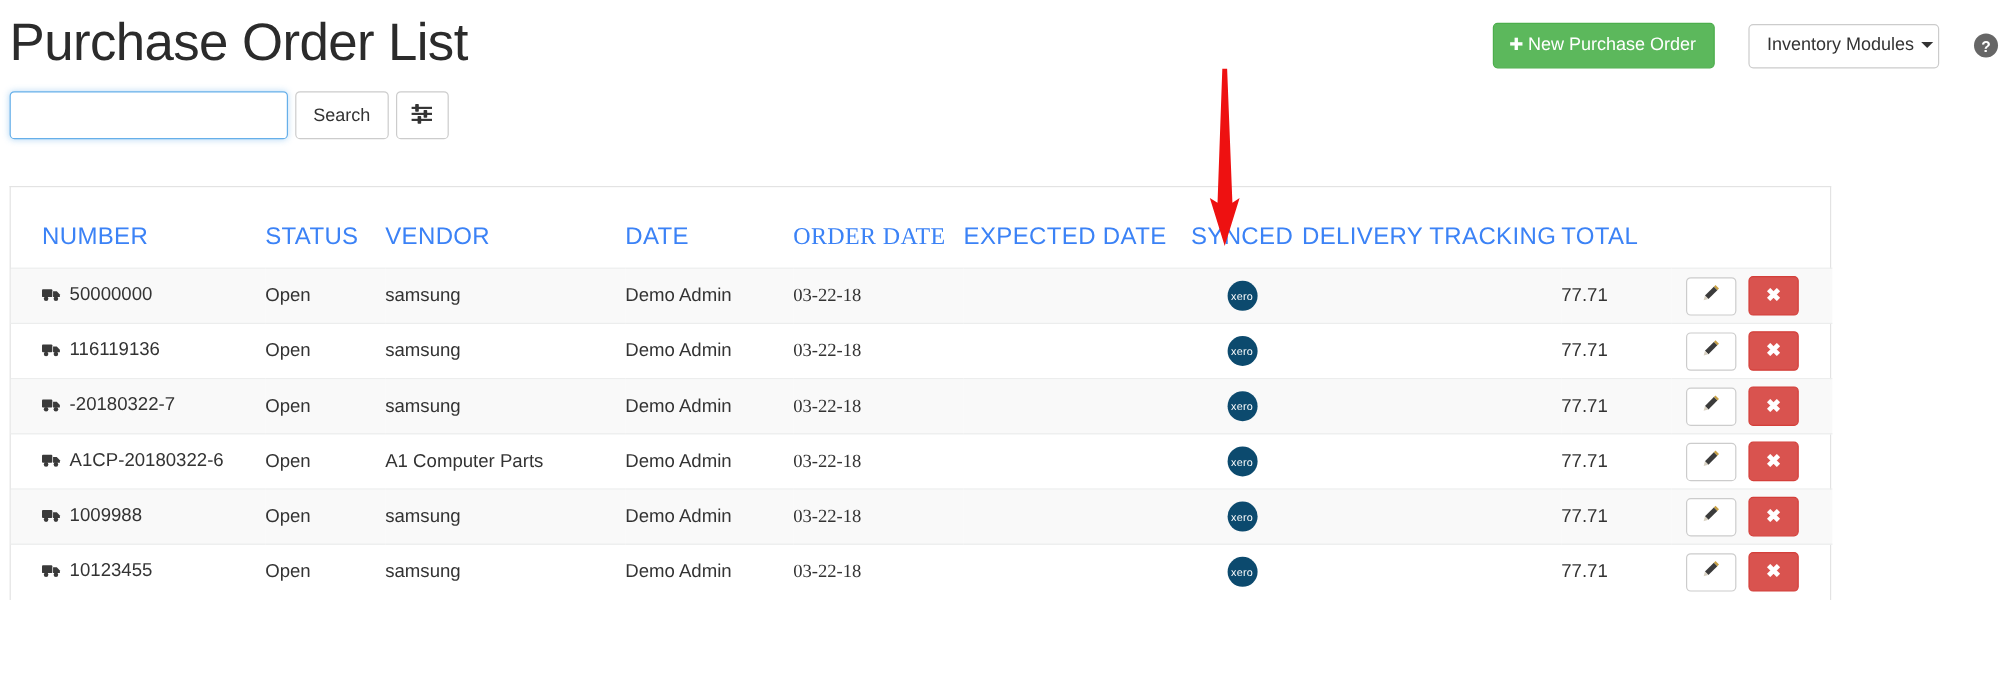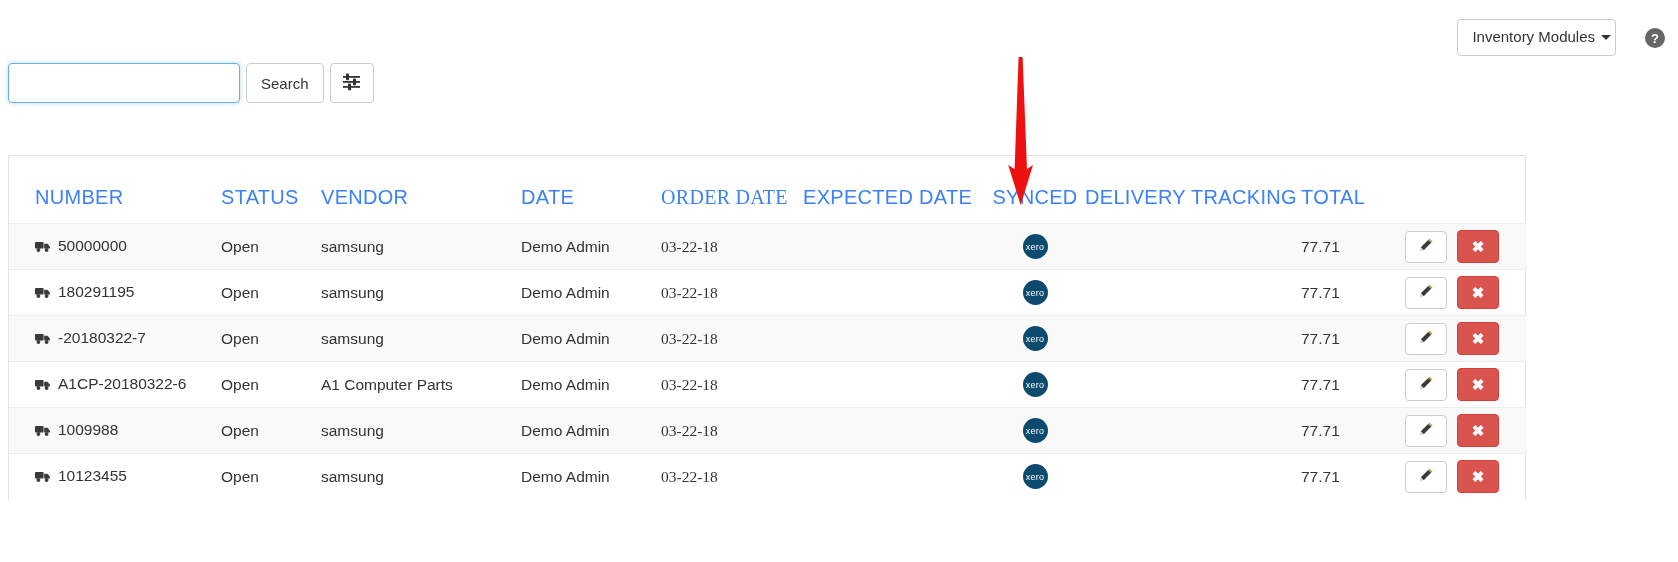--- a/index.html
+++ b/index.html
@@ -68,21 +68,21 @@
   }
   .help-icon {
     width: 22px; height: 22px;
     cursor: pointer;
     flex: 0 0 auto;
   }
 
   
   .search-row {
     position: absolute;
-    left: 8px; top: 63px;
+    left: 8px; top: 76px;
     display: flex;
     align-items: center;
     gap: 6px;
   }
   .search-input {
     width: 232px;
     height: 40px;
     border: 1px solid #66afe9;
     border-radius: 4px;
     box-shadow: 0 0 5px rgba(102,175,233,.45);
@@ -203,22 +203,26 @@
     pointer-events: none;
     z-index: 40;
   }
 </style>
 </head>
 <body>
 
 <div class="page">
 
   <div class="header-bar">
+    <div class="page-title">Purchase Order List</div>
 
     <div class="header-actions">
+      <button class="btn-new">
+        <span class="plus">✚</span><span>New Purchase Order</span>
+      </button>
 
       <button class="btn-modules">
         <span>Inventory Modules</span><span class="caret"></span>
       </button>
 
       <span class="help-icon">
         <svg width="22" height="22" viewBox="0 0 22 22">
           <circle cx="11" cy="11" r="10" fill="#666"></circle>
           <text x="11" y="16" font-size="13" font-family="Liberation Sans, sans-serif" fill="#fff" text-anchor="middle" font-weight="bold">?</text>
         </svg>
@@ -293,21 +297,21 @@
               </span></td>
           </tr>
           <tr>
             <td class="c-number"><span class="truck-icon"><svg width="16" height="13" viewBox="0 0 16 13">
                   <g fill="#3a3a3a">
                     <rect x="0" y="2" width="8.6" height="6.6" rx="0.8"></rect>
                     <path d="M9.2 3.8h3.1l2.6 2.7v2.1H9.2z"></path>
                   </g>
                   <circle cx="3.4" cy="10" r="1.9" fill="#3a3a3a"></circle>
                   <circle cx="11.6" cy="10" r="1.9" fill="#3a3a3a"></circle>
-                </svg></span><span>180291195</span></td>
+                </svg></span><span>116119136</span></td>
             <td class="c-status">Open</td>
             <td class="c-vendor">samsung</td>
             <td class="c-user">Demo Admin</td>
             <td class="c-order">03-22-18</td>
             <td class="c-expected"></td>
             <td class="c-synced"><span class="xero-badge">xero</span></td>
             <td class="c-delivery"></td>
             <td class="c-total">77.71</td>
             <td class="c-actions"><span class="act-wrap">
                 <span class="btn-edit">

